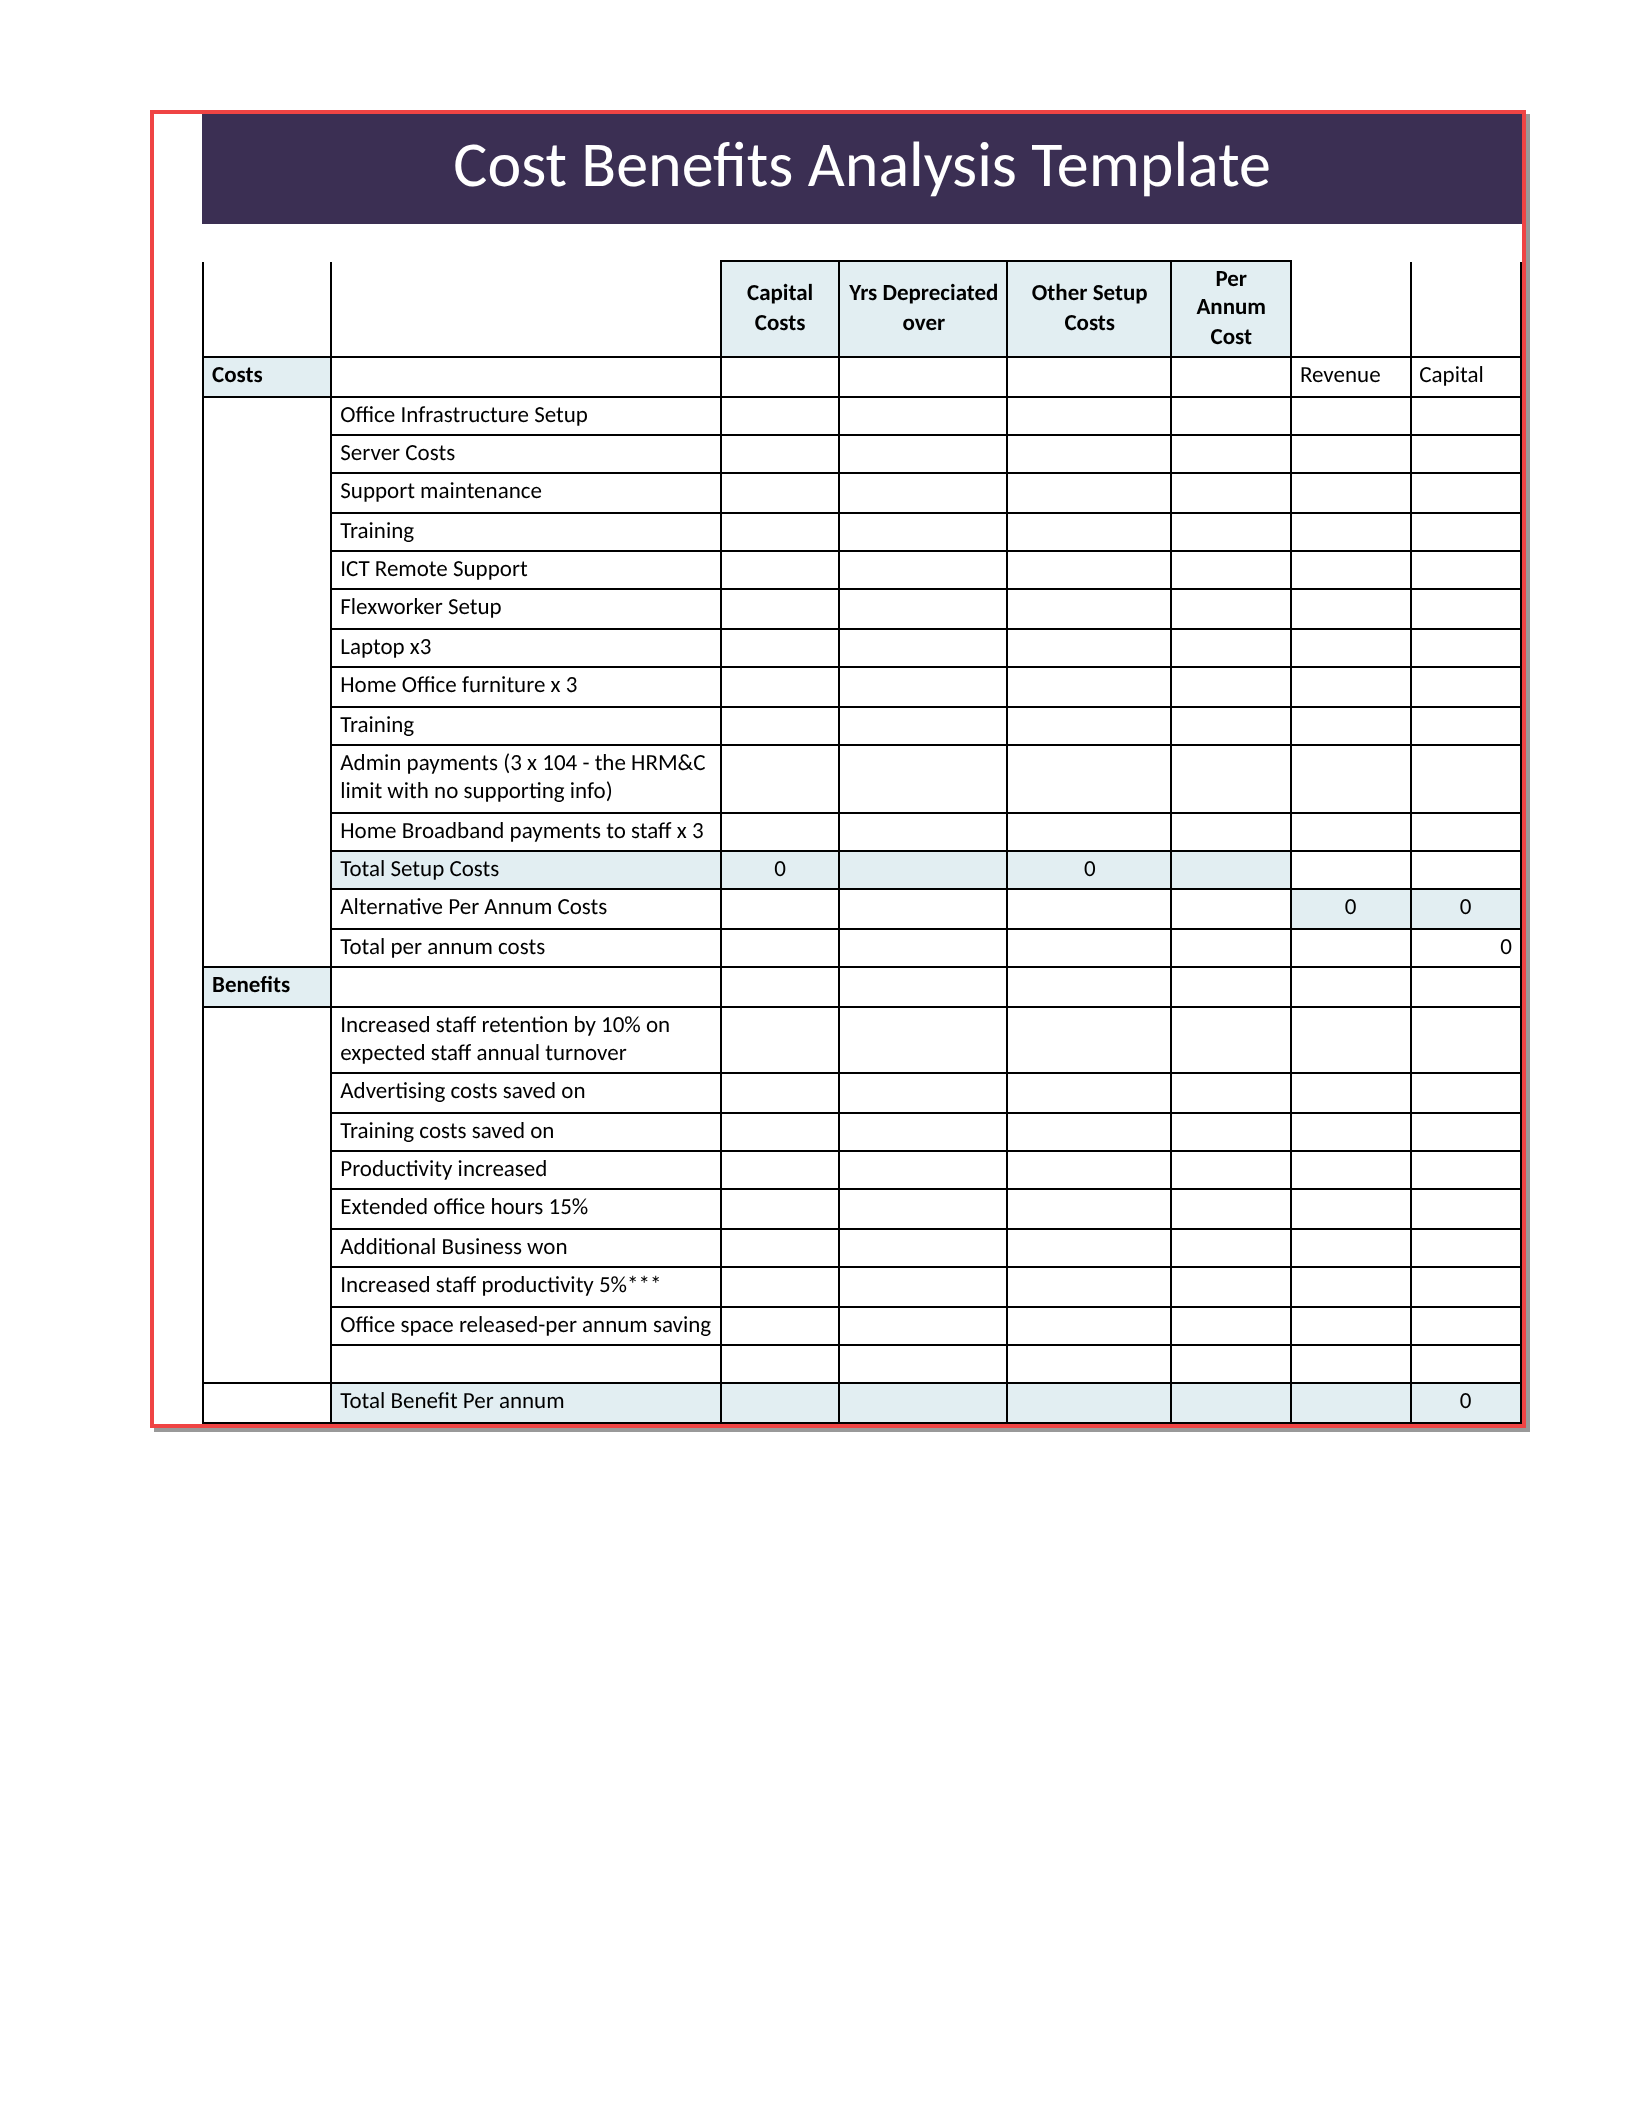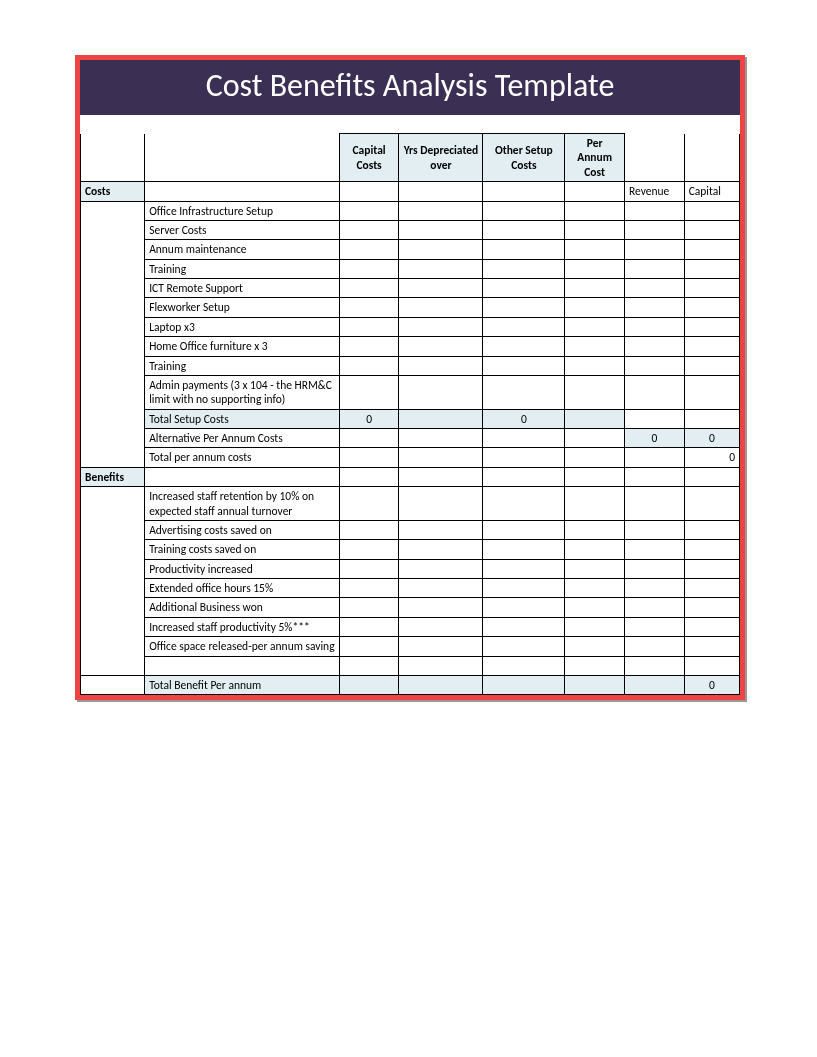--- a/index.html
+++ b/index.html
@@ -14,22 +14,23 @@
     width: 817px;
     height: 1057px;
     position: relative;
     background: #fff;
   }
   .sheet {
     position: absolute;
     left: 75px;
     top: 55px;
     width: 660px;
-    border: 5px solid #ef4444;
+    border: 2px solid #ef4444;
     box-shadow: 2px 2px 0 #999;
+    padding-left: 24px;
   }
   .title-bar {
     background: #3b2f53;
     color: #fff;
     font-size: 32px;
     text-align: center;
     padding: 6px 0 10px 0;
     font-family: "Calibri", "Segoe UI", Arial, sans-serif;
   }
   table.grid {
@@ -139,21 +140,21 @@
             <td>Server Costs</td>
             <td></td>
             <td></td>
             <td></td>
             <td></td>
             <td></td>
             <td></td>
           </tr>
       <tr>
             <td class="no-vert"></td>
-            <td>Annum maintenance</td>
+            <td>Support maintenance</td>
             <td></td>
             <td></td>
             <td></td>
             <td></td>
             <td></td>
             <td></td>
           </tr>
       <tr>
             <td class="no-vert"></td>
             <td>Training</td>
@@ -210,20 +211,30 @@
             <td></td>
             <td></td>
             <td></td>
             <td></td>
             <td></td>
             <td></td>
           </tr>
       <tr>
             <td class="no-vert"></td>
             <td>Admin payments (3 x 104 - the HRM&amp;C limit with no supporting info)</td>
+            <td></td>
+            <td></td>
+            <td></td>
+            <td></td>
+            <td></td>
+            <td></td>
+          </tr>
+      <tr>
+            <td class="no-vert"></td>
+            <td>Home Broadband payments to staff x 3</td>
             <td></td>
             <td></td>
             <td></td>
             <td></td>
             <td></td>
             <td></td>
           </tr>
 
       <tr>
         <td class="no-vert"></td>

